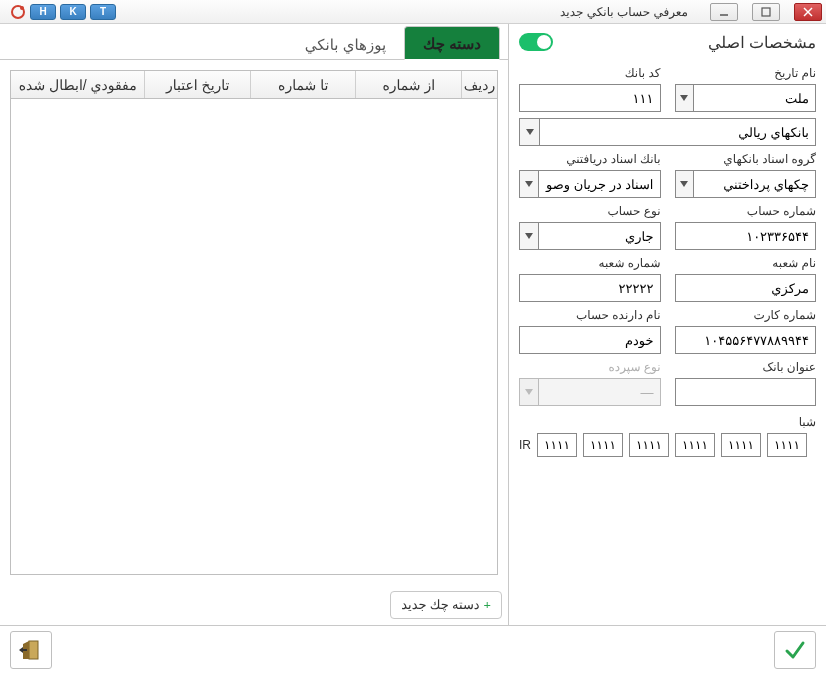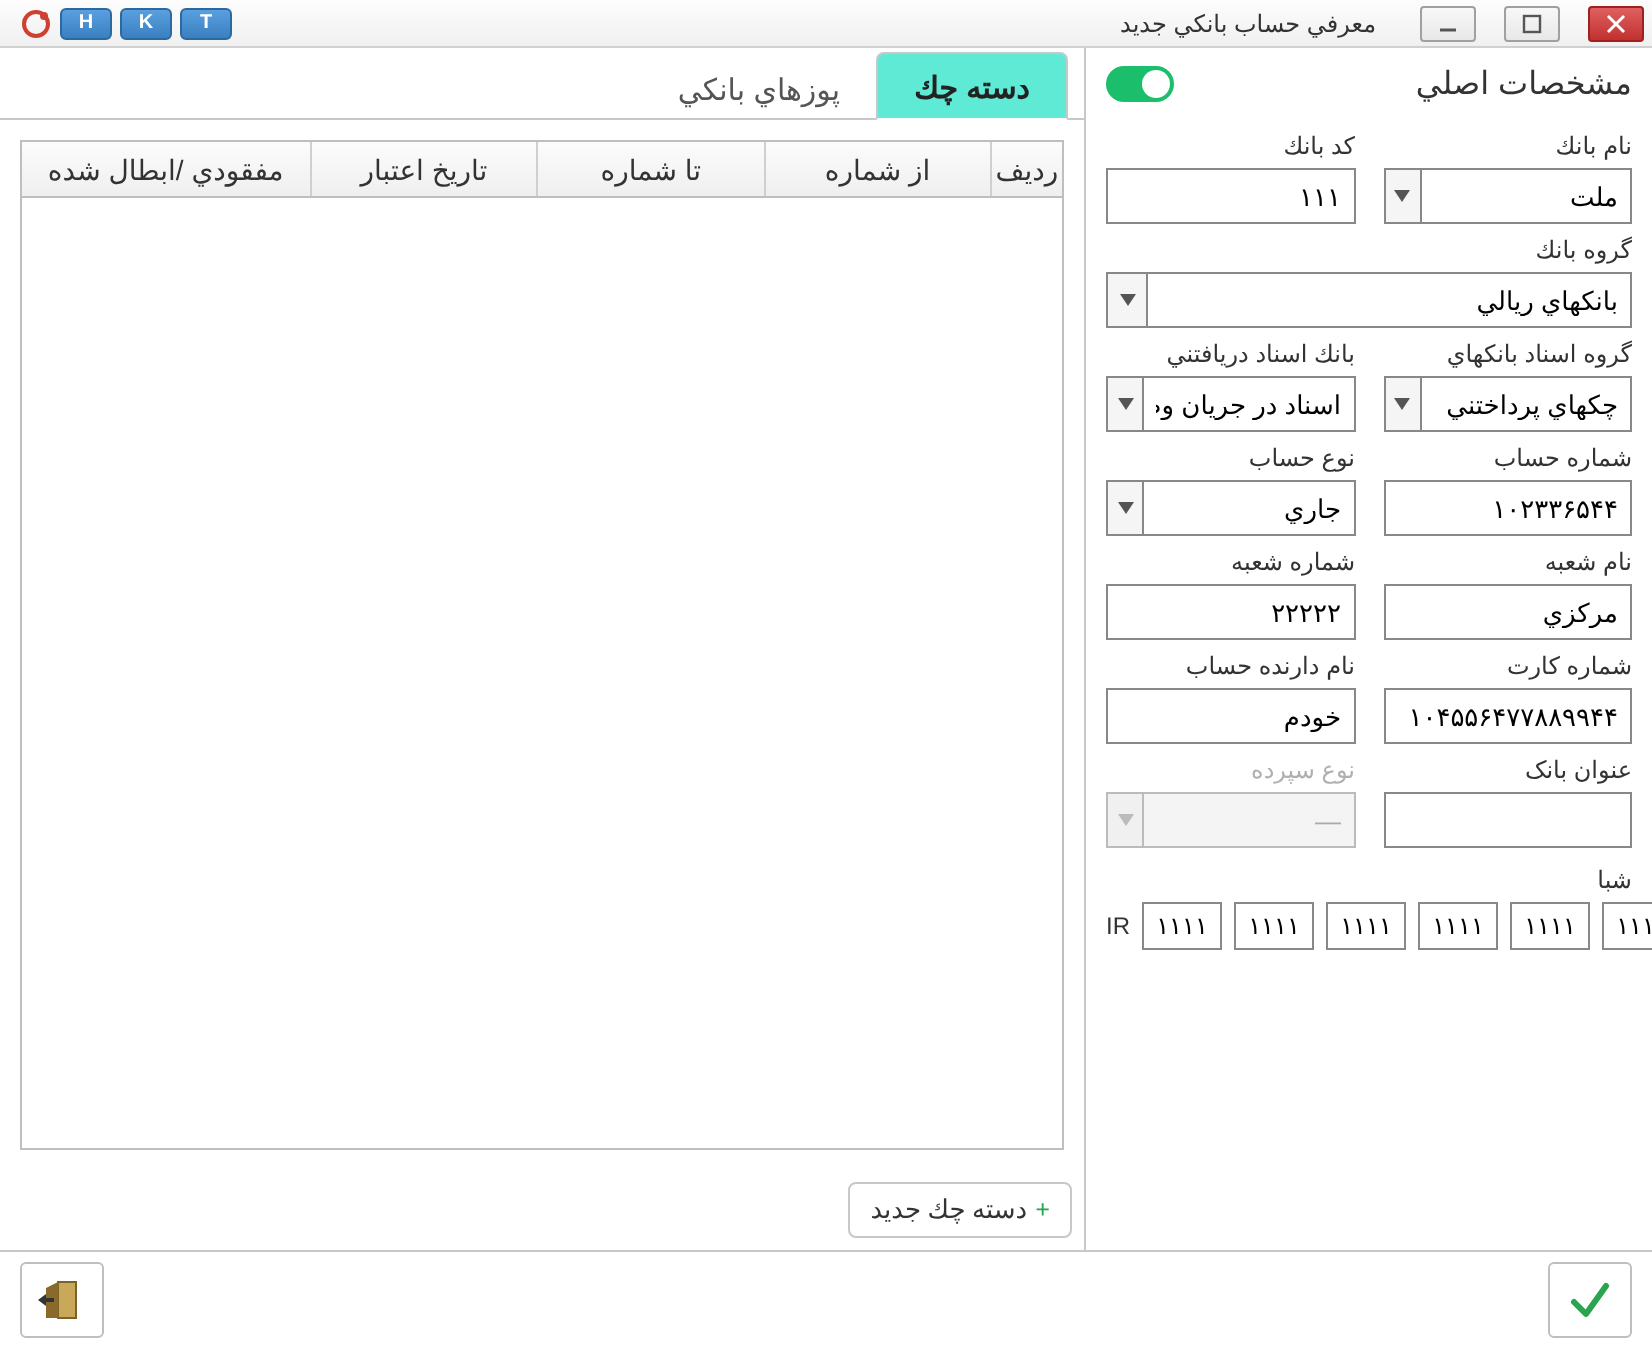--- a/index.html
+++ b/index.html
@@ -66,21 +66,21 @@
 
 
 .content {
   display: flex;
   height: 602px;
   border-bottom: 1px solid #c8c8c8;
 }
 
 
 .right-panel {
-  width: 284px;
+  width: 318px;
   border-left: 1px solid #c8c8c8;
   display: flex;
   flex-direction: column;
 }
 .section-header {
   height: 36px;
   display: flex;
   align-items: center;
   justify-content: space-between;
   padding: 0 10px;
@@ -179,21 +179,21 @@
   font-size: 15px;
   color: #555;
   cursor: pointer;
   position: relative;
   z-index: 2;
 }
 .tab.active {
   border: 1px solid #c8c8c8;
   border-bottom: 1px solid #fff;
   border-radius: 4px 4px 0 0;
-  background: #5eead4;
+  background: #15803d;
   font-weight: bold;
   color: #222;
 }
 .table-wrap {
   margin: 10px;
   border: 1px solid #bfbfbf;
   flex: 1;
   display: flex;
   flex-direction: column;
 }
@@ -300,37 +300,36 @@
 
   <div class="right-panel">
     <div class="section-header">
       <span>مشخصات اصلي</span>
       <div class="toggle"></div>
     </div>
 
     <div class="fields">
 
       <div class="field">
-        <span class="flabel">نام بانك</span>
+        <span class="flabel">نام تاريخ</span>
         <div class="input-row">
           <input class="txt" value="ملت" style="">
           <div class="dd-btn">
               <svg viewBox="0 0 8 6">
                 <path d="M0 0 L8 0 L4 6 Z" fill="#555"></path>
               </svg>
             </div>
         </div>
       </div>
       <div class="field">
         <span class="flabel">كد بانك</span>
         <input class="txt" value="۱۱۱" style="">
       </div>
 
       <div class="field span2">
-        <span class="flabel">گروه بانك</span>
         <div class="input-row">
           <input class="txt" value="بانكهاي ريالي" style="">
           <div class="dd-btn">
               <svg viewBox="0 0 8 6">
                 <path d="M0 0 L8 0 L4 6 Z" fill="#555"></path>
               </svg>
             </div>
         </div>
       </div>
 

